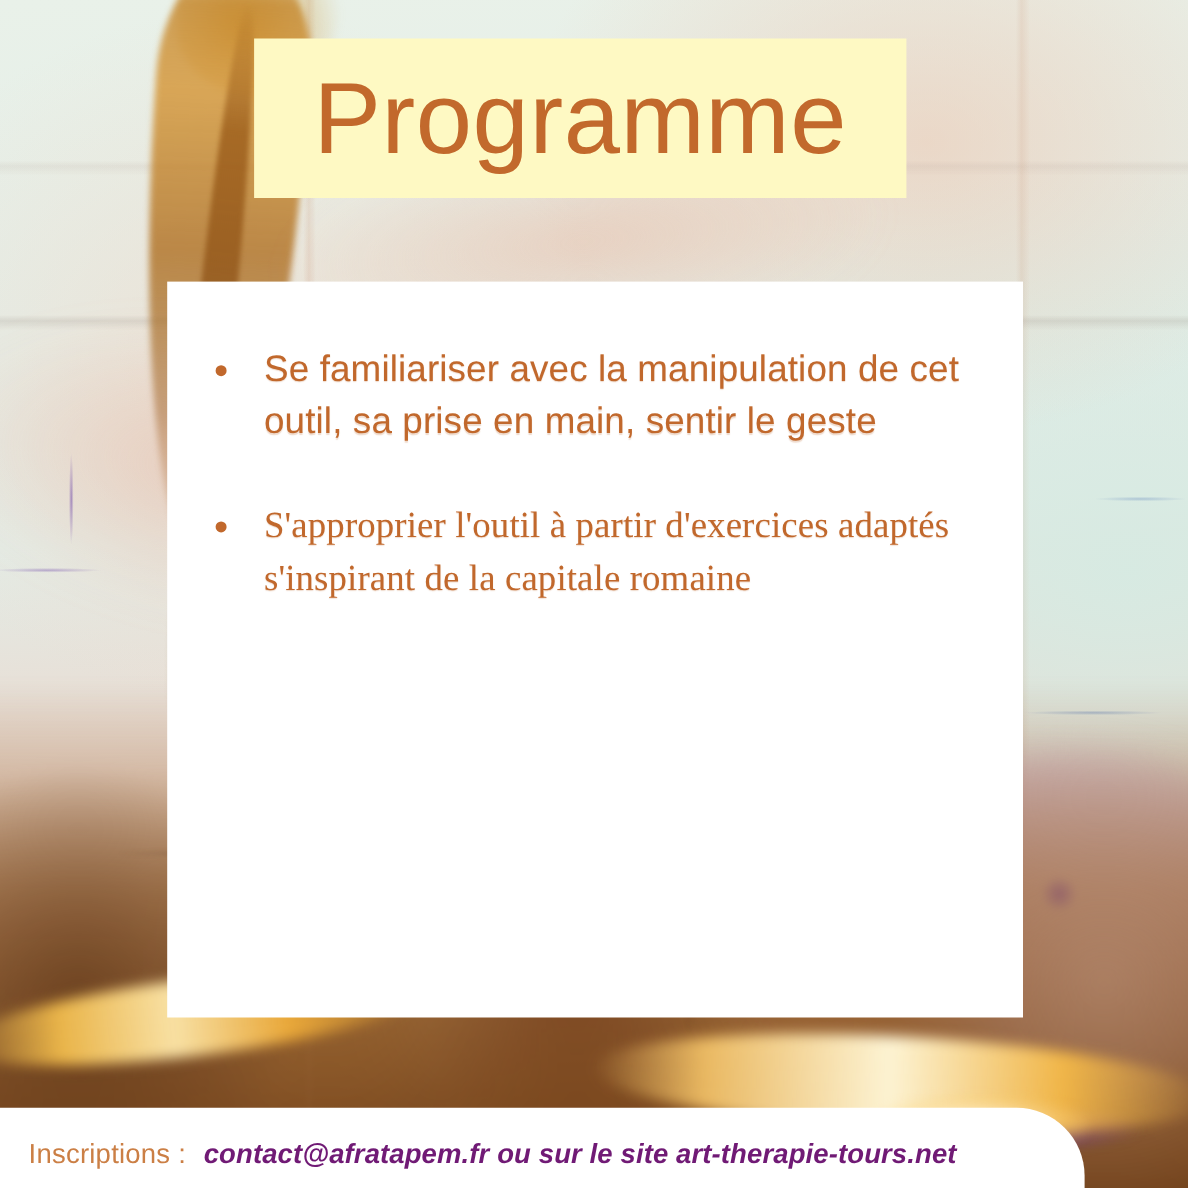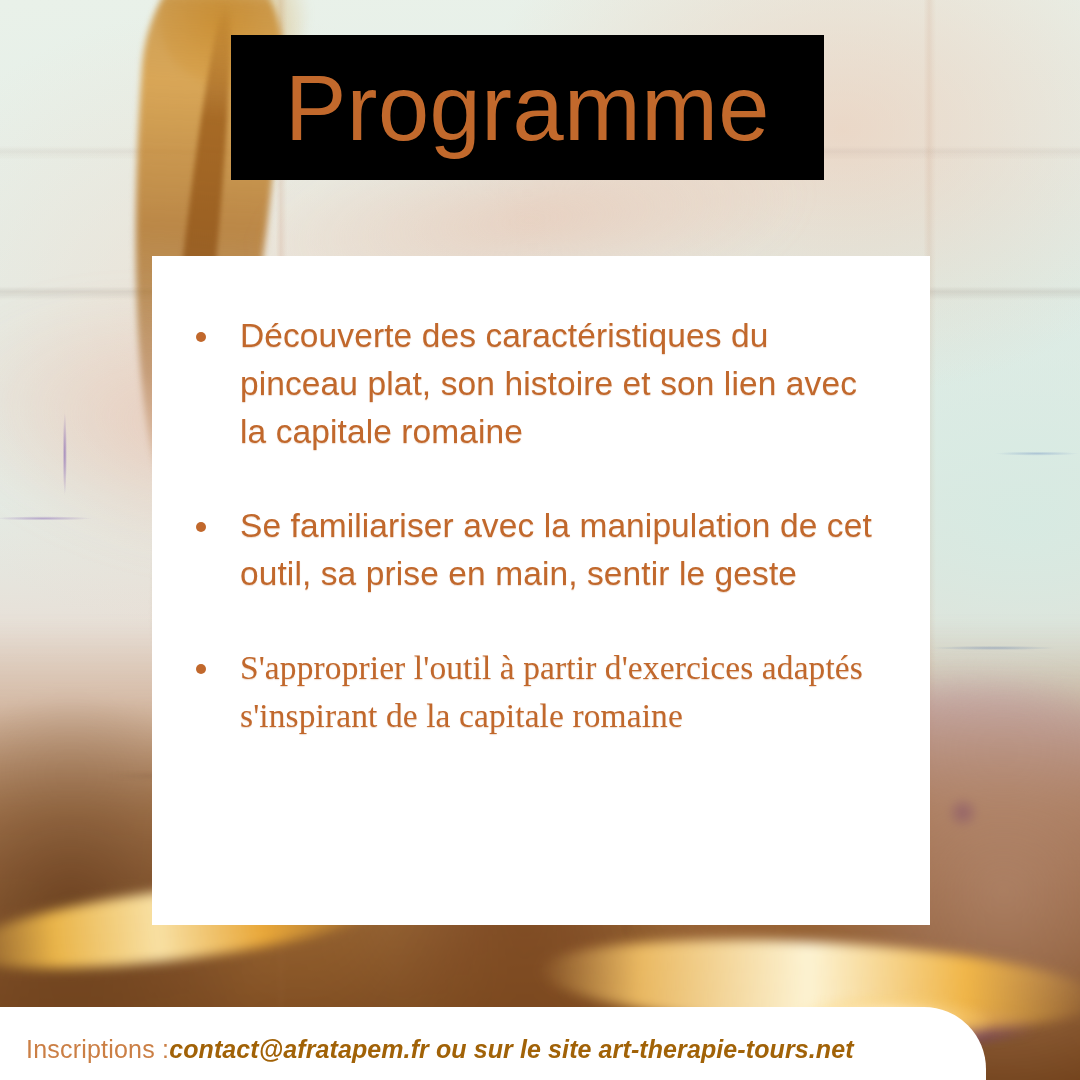--- a/index.html
+++ b/index.html
@@ -214,21 +214,21 @@
     filter: blur(2px);
   }
 
   
   .title-card {
     position: absolute;
     left: 231px;
     top: 35px;
     width: 593px;
     height: 145px;
-    background: #000000;
+    background: #fef9c3;
     display: flex;
     align-items: center;
     justify-content: center;
   }
   .title-text {
     font-size: 92px;
     line-height: 1;
     font-weight: 400;
     letter-spacing: 0.5px;
     color: #c2692c;
@@ -289,25 +289,26 @@
     box-sizing: border-box;
   }
   .footer-label {
     color: #cb7f45;
     font-size: 25px;
     font-weight: 400;
     letter-spacing: 0.2px;
     white-space: nowrap;
   }
   .footer-contact {
-    color: #a16207;
+    color: #701a75;
     font-size: 25px;
     font-weight: 700;
     font-style: italic;
     letter-spacing: 0.1px;
+    margin-left: 16px;
     white-space: nowrap;
   }
 </style>
 </head>
 <body>
 
 <div class="poster">
 
   <div class="bg">
     <div class="bg-layer bg-base"></div>
@@ -329,24 +330,20 @@
   </div>
 
   <div class="title-card">
     <div class="title-text">Programme</div>
   </div>
 
   <div class="content-card">
     <ul class="bullet-list">
       <li class="bullet-item">
         <span class="bullet-dot"></span>
-        <span>Découverte des caractéristiques du pinceau plat, son histoire et son lien avec la capitale romaine</span>
-      </li>
-      <li class="bullet-item">
-        <span class="bullet-dot"></span>
         <span>Se familiariser avec la manipulation de cet outil, sa prise en main, sentir le geste</span>
       </li>
       <li class="bullet-item">
         <span class="bullet-dot"></span>
         <span>S'approprier l'outil à partir d'exercices adaptés s'inspirant de la capitale romaine</span>
       </li>
     </ul>
   </div>
 
   <div class="footer-band">

